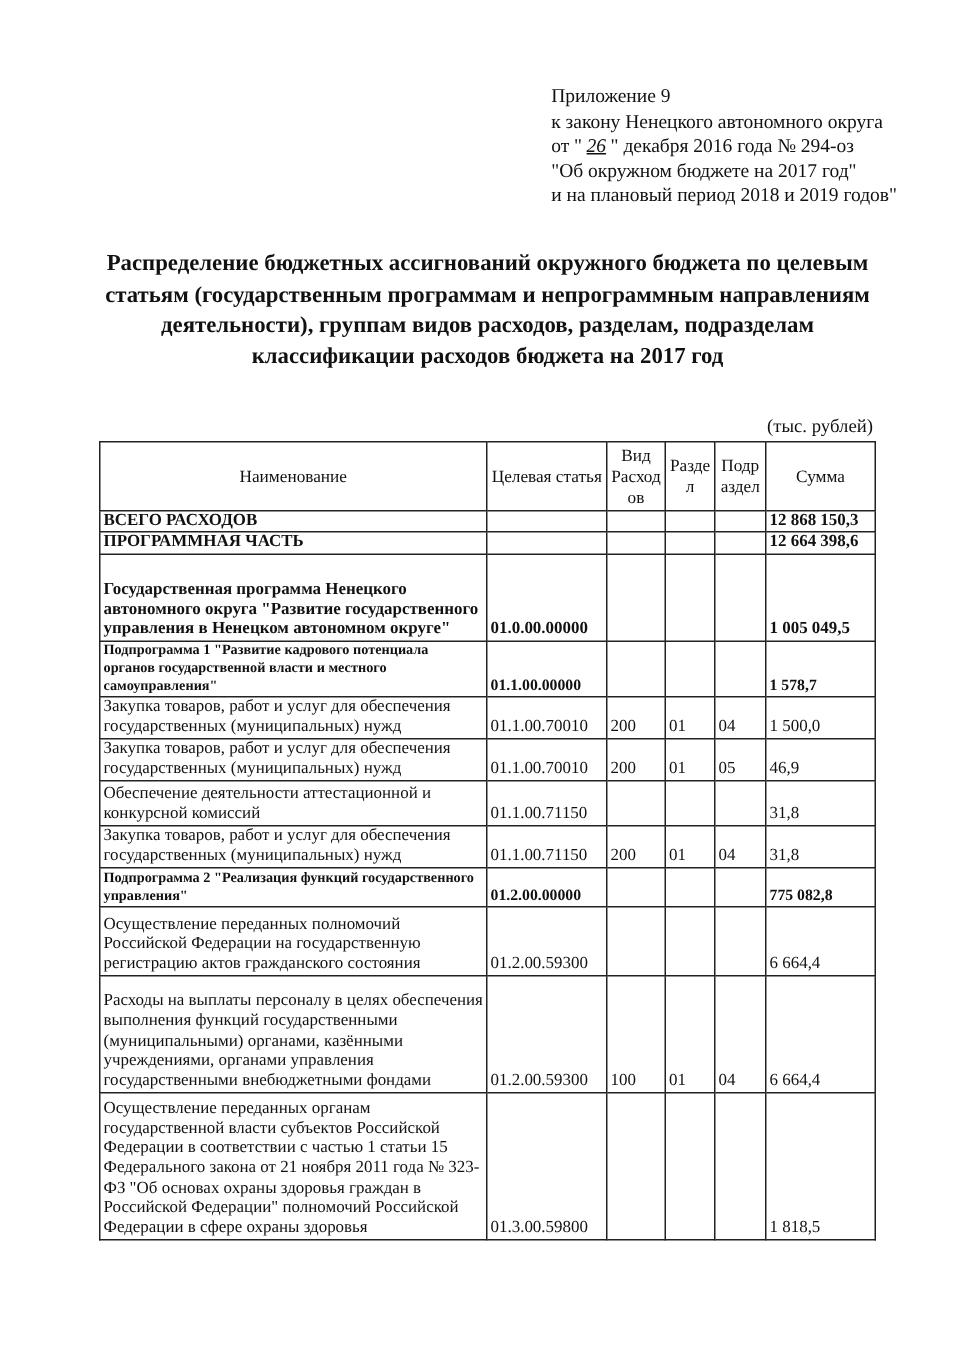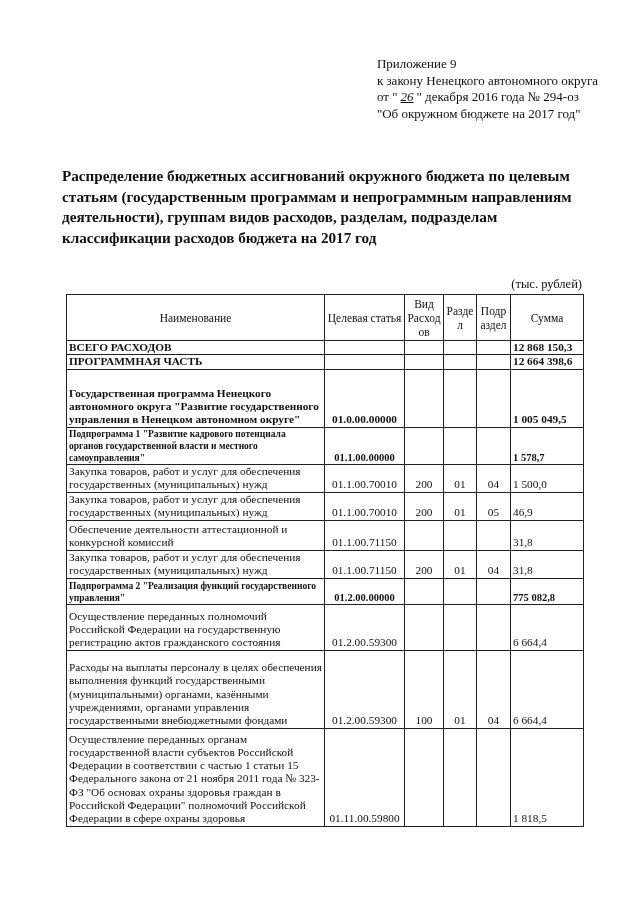--- a/index.html
+++ b/index.html
@@ -1,42 +1,43 @@
 <!DOCTYPE html>
 <html><head>
 <meta charset="utf-8">
 <style>
   html, body { margin:0; padding:0; background:#ffffff; }
   body { width:640px; height:905px; position:relative; overflow:hidden;
          font-family:"Liberation Serif","DejaVu Serif",serif; color:#111; }
   .header-block { position:absolute; right:42px; top:56px; 
          font-size:13px; line-height:16.5px; }
   .date-sig { font-style:italic; text-decoration:underline; padding:0 3px; }
-  .title { position:absolute; left:62px; width:526px; top:166px; 
+  .title { position:absolute; left:62px; width:526px; top:166px; text-align:center;
          font-weight:bold; font-size:15.2px; line-height:20.5px; }
   .units { position:absolute; right:58px; top:277px; font-size:12.5px;margin-left:40px; }
   table { position:absolute; left:66px; top:294px; border-collapse:collapse;
          table-layout:fixed; width:517px; font-size:11.3px; line-height:13.3px; }
   td, th { border:1px solid #222; padding:0 2px; vertical-align:bottom; overflow:hidden; }
   th { font-weight:normal; text-align:center; vertical-align:middle; font-size:11.5px; line-height:14px; }
   td.num { }
-  td.c { text-align:center; }
+  td.c { text-align:left; }
   tr.bold td { font-weight:bold;font-family:Liberation Serif, serif; }
   tr.sub td { font-weight:bold; font-size:9.5px; line-height:12px; }
   tr.sub td.c, tr.sub td.num { font-size:10.5px; }
   td.name { text-align:left; }
 </style>
 </head>
 <body>
 
 <div class="header-block">
   <div>Приложение 9</div>
   <div>к закону Ненецкого автономного округа</div>
   <div><span>от "</span><span class="date-sig">26</span><span>" декабря 2016 года № 294-оз</span></div>
   <div>"Об окружном бюджете на 2017 год"</div>
+  <div>и на плановый период 2018 и 2019 годов"</div>
 </div>
 
 <div class="title">Распределение бюджетных ассигнований окружного бюджета по целевым статьям (государственным программам и непрограммным направлениям деятельности), группам видов расходов, разделам, подразделам классификации расходов бюджета на 2017 год</div>
 
 <div class="units">(тыс. рублей)</div>
 
 <table>
   <colgroup>
     <col style="width:258px">
       <col style="width:80px">
@@ -139,20 +140,20 @@
       <tr class="" style="height: 78px;">
         <td class="name">Расходы на выплаты персоналу в целях обеспечения выполнения функций государственными (муниципальными) органами, казёнными учреждениями, органами управления государственными внебюджетными фондами</td>
         <td class="c">01.2.00.59300</td>
         <td class="c">100</td>
         <td class="c">01</td>
         <td class="c">04</td>
         <td class="num">6 664,4</td>
       </tr>
       <tr class="" style="height: 98px;">
         <td class="name">Осуществление переданных органам государственной власти субъектов Российской Федерации в соответствии с частью 1 статьи 15 Федерального закона от 21 ноября 2011 года № 323-ФЗ "Об основах охраны здоровья граждан в Российской Федерации" полномочий Российской Федерации в сфере охраны здоровья</td>
-        <td class="c">01.11.00.59800</td>
+        <td class="c">01.3.00.59800</td>
         <td class="c"></td>
         <td class="c"></td>
         <td class="c"></td>
         <td class="num">1 818,5</td>
       </tr>
     </tbody>
 </table>
 
 </body></html>

